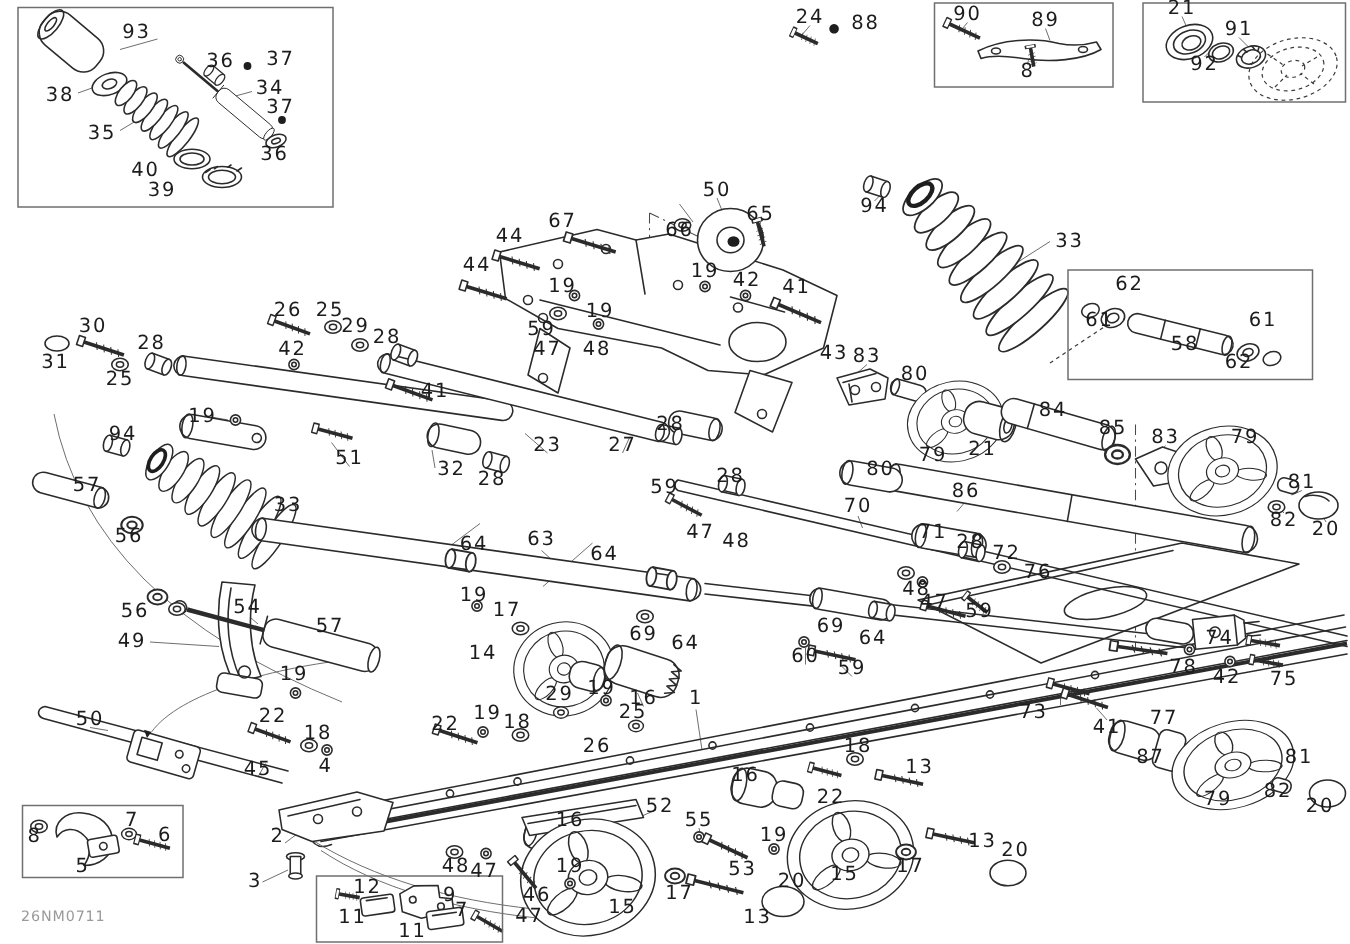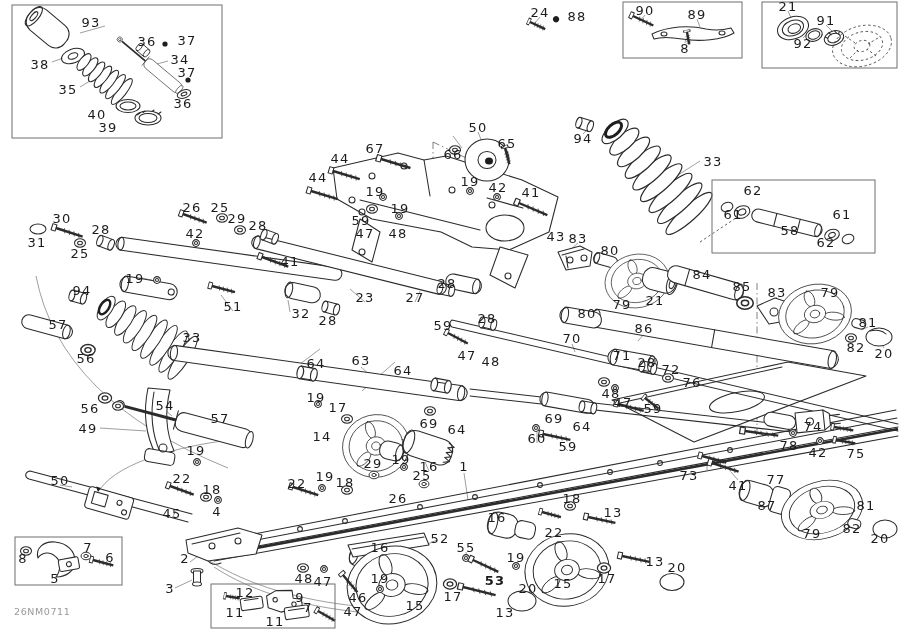--- a/index.html
+++ b/index.html
@@ -732,21 +732,21 @@
       <span class="callout" style="left: 170px; top: 588px;">3</span>
       <span class="callout" style="left: 304px; top: 578px;">48</span>
       <span class="callout" style="left: 323px; top: 581px;">47</span>
       <span class="callout" style="left: 380px; top: 578px;">19</span>
       <span class="callout" style="left: 358px; top: 597px;">46</span>
       <span class="callout" style="left: 353px; top: 611px;">47</span>
       <span class="callout" style="left: 415px; top: 605px;">15</span>
       <span class="callout" style="left: 453px; top: 596px;">17</span>
       <span class="callout" style="left: 505px; top: 612px;">13</span>
       <span class="callout" style="left: 528px; top: 588px;">20</span>
-      <span class="callout" style="left: 495px; top: 580px; font-weight: bold;">53</span>
+      <span class="callout" style="left: 495px; top: 580px;">53</span>
       <span class="callout" style="left: 563px; top: 583px;">15</span>
       <span class="callout" style="left: 607px; top: 578px;">17</span>
       <span class="callout" style="left: 655px; top: 561px;">13</span>
       <span class="callout" style="left: 677px; top: 567px;">20</span>
       <span class="callout" style="left: 23px; top: 558px;">8</span>
       <span class="callout" style="left: 88px; top: 547px;">7</span>
       <span class="callout" style="left: 110px; top: 557px;">6</span>
       <span class="callout" style="left: 55px; top: 578px;">5</span>
       <span class="callout" style="left: 245px; top: 592px;">12</span>
       <span class="callout" style="left: 235px; top: 612px;">11</span>

